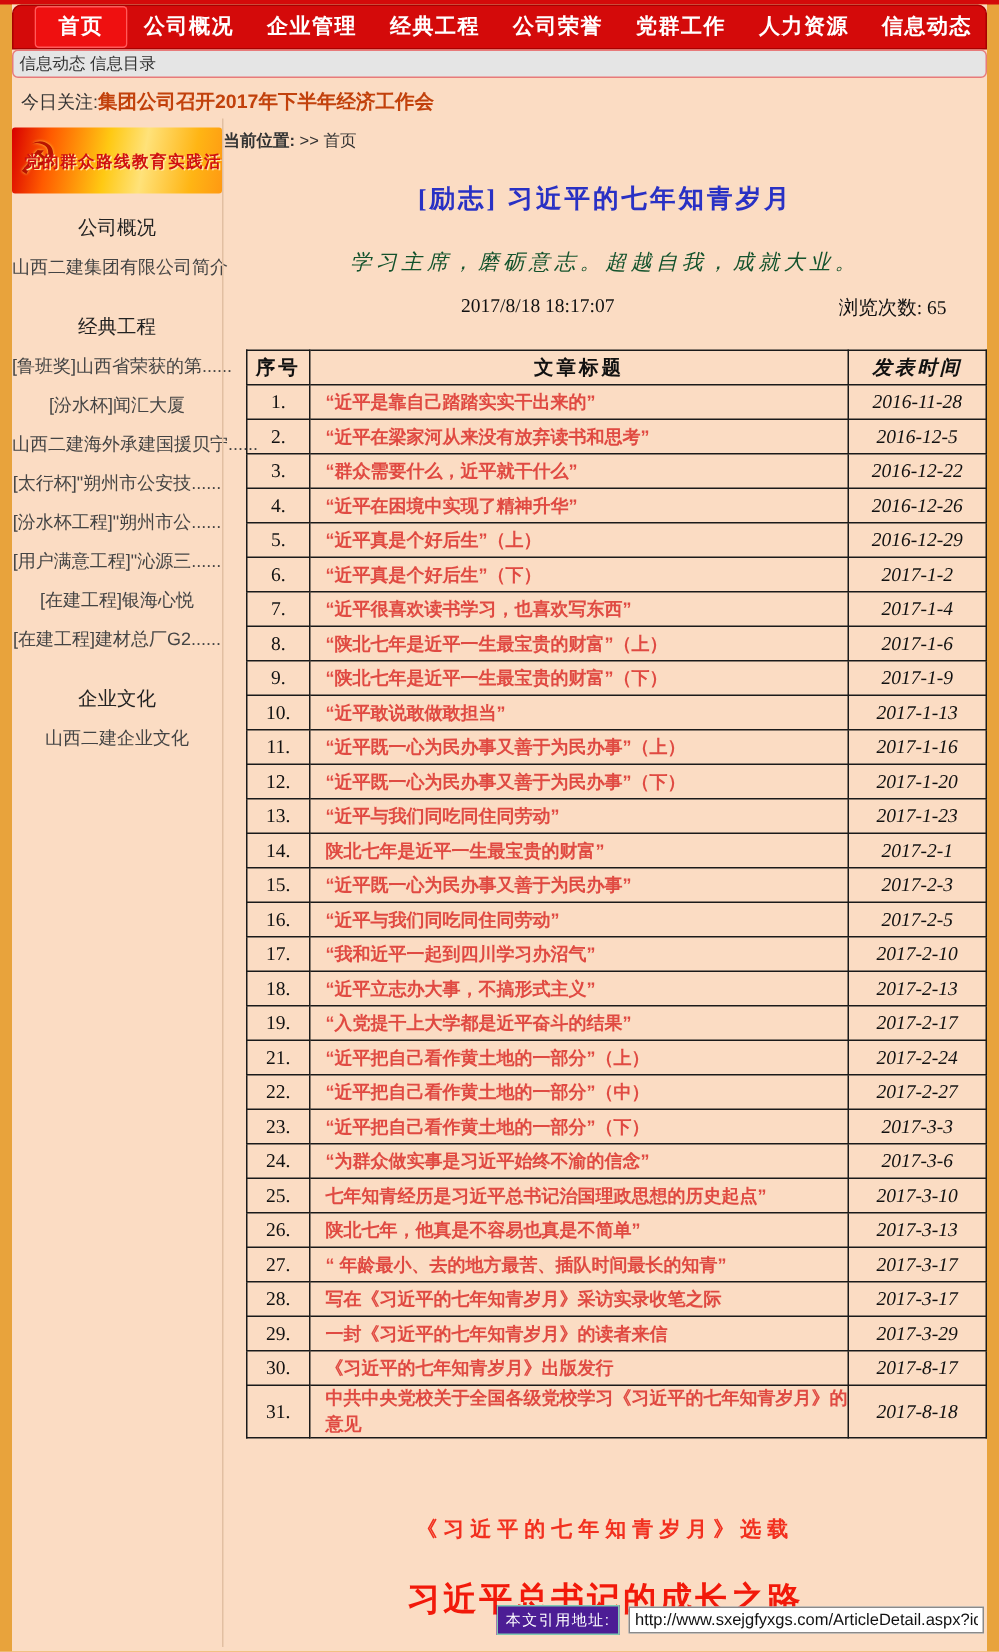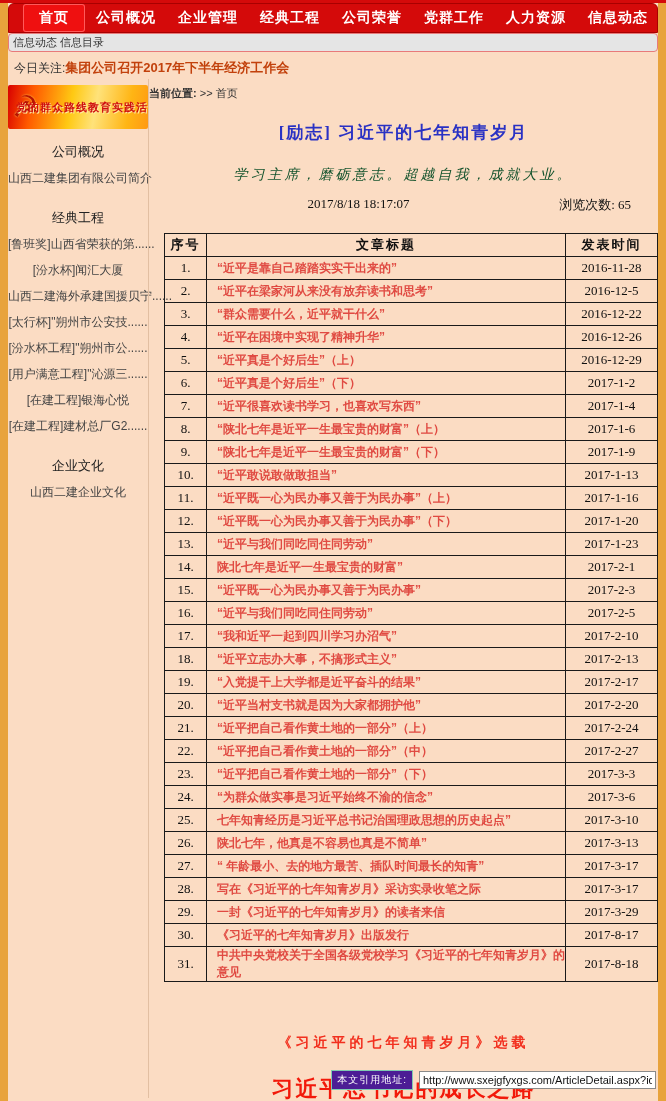--- a/index.html
+++ b/index.html
@@ -82,21 +82,21 @@
     border-collapse:collapse; margin:21px 0 0 15px;
     width:calc(100% - 15px);
     font-size:12px;
   }
   .article-table th, .article-table td { border:1px solid #1a1a1a; height:23px; padding:0; }
   .article-table th {
     font-size:13px; color:#111; font-weight:bold; text-align:center; letter-spacing:2px;
   }
   .col-num { width:42px; text-align:center; font-family:"Liberation Serif", serif; font-size:13px; color:#111; }
   .col-title { padding-left:10px !important; color:#e04a42; font-weight:bold; font-size:12px; cursor:pointer; }
-  .col-date { width:92px; text-align:center; font-family:"Liberation Serif", serif; font-size:13px; color:#111; }
+  .col-date { width:92px; text-align:center; font-family:"Liberation Serif", serif; font-size:13px; color:#111;font-style:italic; }
   
   .sel-title { text-align:center; margin-top:52px; color:#f2301f; font-weight:bold; font-size:14px; letter-spacing:4px; }
   .growth-title { text-align:center; margin-top:22px; color:#f2190a; font-weight:bold; font-size:22px; letter-spacing:2px; }
   .cite-row { position:absolute; right:2px; bottom:8px; display:flex; align-items:center; }
   .cite-badge {
     background:#4c1d95; color:#fff; font-size:10px; padding:3px 6px; letter-spacing:1px;
     box-shadow:inset 0 0 0 1px #7fcab1;
   }
   .cite-input {
     width:237px; height:18px; margin-left:6px; border:1px solid #8a8a8a; background:#fff;
@@ -275,25 +275,20 @@
                 <td class="col-num">18.</td>
                 <td class="col-title">“近平立志办大事，不搞形式主义”</td>
                 <td class="col-date">2017-2-13</td>
               </tr>
               <tr>
                 <td class="col-num">19.</td>
                 <td class="col-title">“入党提干上大学都是近平奋斗的结果”</td>
                 <td class="col-date">2017-2-17</td>
               </tr>
               <tr>
-                <td class="col-num">20.</td>
-                <td class="col-title">“近平当村支书就是因为大家都拥护他”</td>
-                <td class="col-date">2017-2-20</td>
-              </tr>
-              <tr>
                 <td class="col-num">21.</td>
                 <td class="col-title">“近平把自己看作黄土地的一部分”（上）</td>
                 <td class="col-date">2017-2-24</td>
               </tr>
               <tr>
                 <td class="col-num">22.</td>
                 <td class="col-title">“近平把自己看作黄土地的一部分”（中）</td>
                 <td class="col-date">2017-2-27</td>
               </tr>
               <tr>

